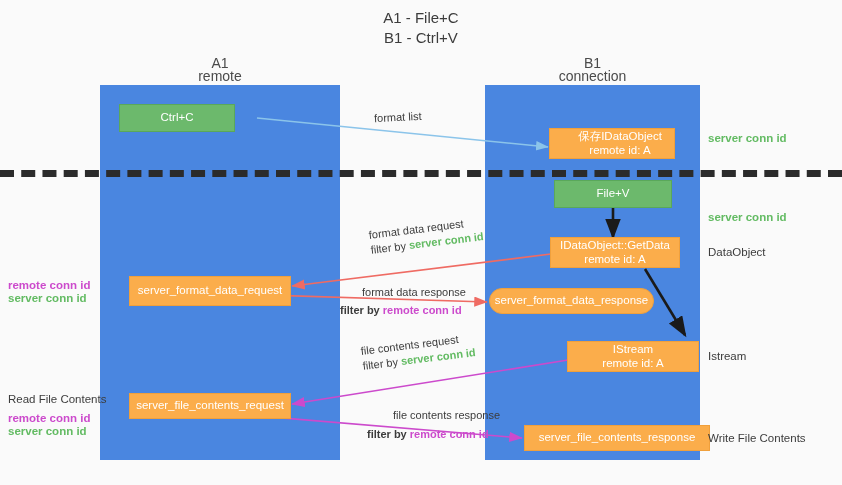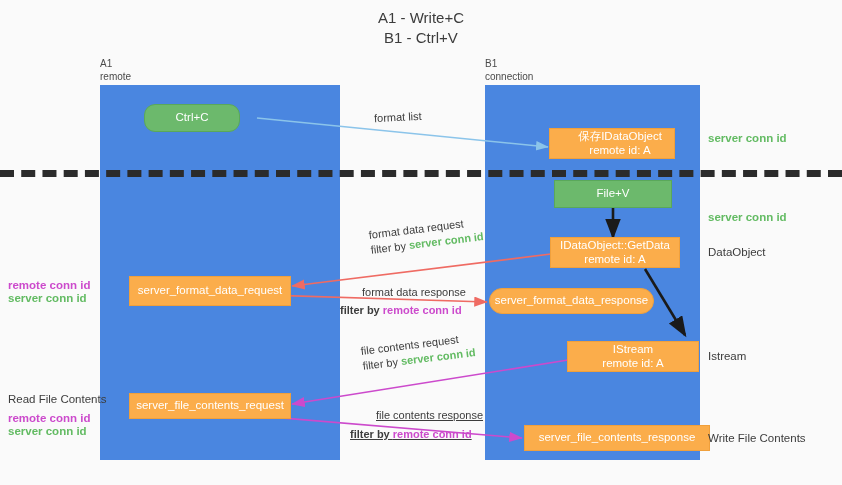--- a/index.html
+++ b/index.html
@@ -9,21 +9,21 @@
     font-family:"Liberation Sans","DejaVu Sans",sans-serif;
     overflow:hidden;
     position:relative;
     -webkit-font-smoothing:antialiased;
   }
   #stage{position:absolute;left:0;top:0;width:842px;height:485px;}
   .lane{position:absolute;background:#4a86e0;}
   .lane-a{left:100px;top:85px;width:240px;height:375px;}
   .lane-b{left:485px;top:85px;width:215px;height:375px;}
 
-  .hdr{position:absolute;color:#4a4a4a;font-size:10px;line-height:13px;}
+  .hdr{position:absolute;text-align:center;color:#4a4a4a;font-size:14px;line-height:13px;}
   .hdr .l1{display:block;}
   .hdr .l2{display:block;}
 
   .title{
     position:absolute;left:0;top:8px;width:842px;text-align:center;
     color:#3c3c3c;font-size:15px;line-height:20px;
   }
 
   .box{
     position:absolute;box-sizing:border-box;
@@ -47,21 +47,21 @@
   svg.overlay{position:absolute;left:0;top:0;width:842px;height:485px;pointer-events:none;}
   .dashline{position:absolute;left:0;top:170px;width:842px;height:0;
     border-top:7px dashed #2b2b2b;}
 </style>
 </head>
 <body>
 
 <div id="stage">
 
   <div class="title">
-    <span>A1 - Write+C</span><br>
+    <span>A1 - File+C</span><br>
     <span>B1 - Ctrl+V</span>
   </div>
 
   <div class="hdr" style="left:100px;top:57px;width:240px;">
     <span class="l1">A1</span>
     <span class="l2">remote</span>
   </div>
   <div class="hdr" style="left:485px;top:57px;width:215px;">
     <span class="l1">B1</span>
     <span class="l2">connection</span>
@@ -96,21 +96,21 @@
 
     <line x1="645" y1="269" x2="685" y2="335" stroke="#1a1a1a" stroke-width="2.6" marker-end="url(#ar-blk)"></line>
 
     <line x1="568" y1="360" x2="292" y2="404" stroke="#cc4acc" stroke-width="1.7" marker-end="url(#ar-mag)"></line>
 
     <line x1="200" y1="411" x2="522" y2="438" stroke="#cc4acc" stroke-width="1.7" marker-end="url(#ar-mag)"></line>
   </svg>
 
   <div class="dashline"></div>
 
-  <div class="box green" style="left:144px;top:104px;width:96px;height:28px;border-radius:11px;">
+  <div class="box green" style="left:119px;top:104px;width:116px;height:28px;">
     <span>Ctrl+C</span>
   </div>
 
   <div class="box orange" style="left:129px;top:276px;width:162px;height:30px;">
     <span>server_format_data_request</span>
   </div>
 
   <div class="box orange" style="left:129px;top:393px;width:162px;height:26px;">
     <span>server_file_contents_request</span>
   </div>
@@ -167,18 +167,18 @@
   <div class="edgelabel" style="left:362px;top:285px;">
     <div>format data response</div>
     <div style="margin-left:-22px;margin-top:3px;"><span class="bold">filter by </span><span class="em-magenta">remote conn id</span></div>
   </div>
 
   <div class="edgelabel" style="left:360px;top:344px;transform:rotate(-7deg);transform-origin:left top;">
     <div>file contents request</div>
     <div><span>filter by </span><span class="em-green">server conn id</span></div>
   </div>
 
-  <div class="edgelabel" style="left:376px;top:408px;text-decoration:underline;">
+  <div class="edgelabel" style="left:393px;top:408px;">
     <div>file contents response</div>
     <div style="margin-left:-26px;margin-top:4px;"><span class="bold">filter by </span><span class="em-magenta">remote conn id</span></div>
   </div>
 
 </div>
 
 </body></html>

